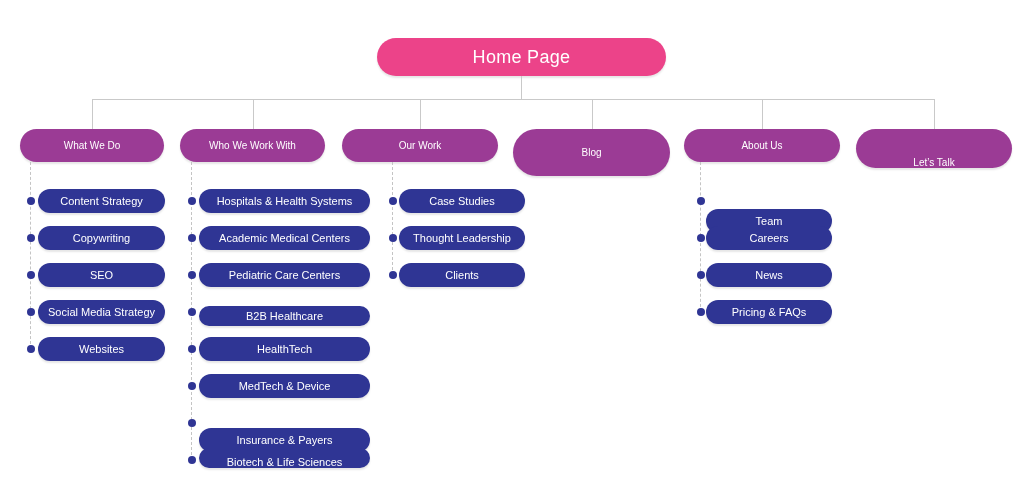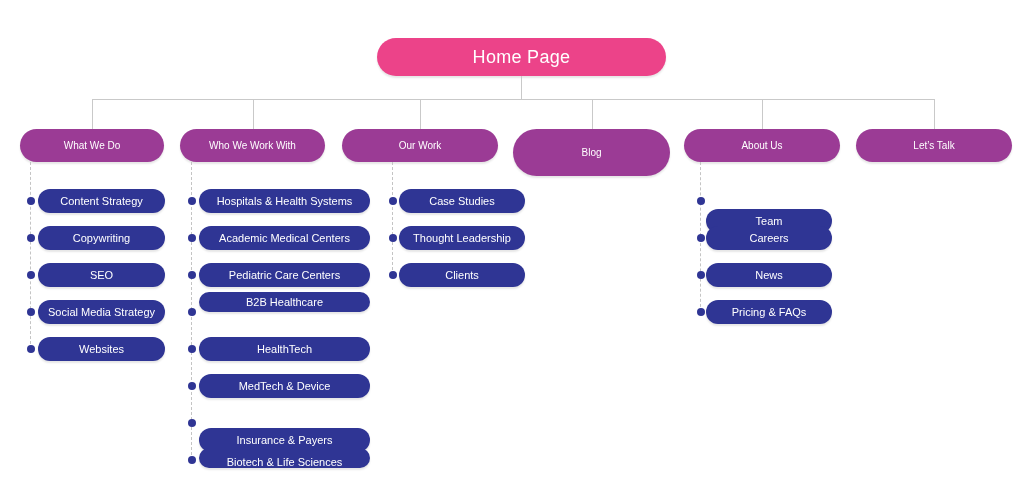--- a/index.html
+++ b/index.html
@@ -67,21 +67,21 @@
     </div>
     <div class="bullet" style="left: 187.5px; top: 234px;"></div>
     <div class="pill child" style="left: 199px; top: 226px; width: 171px; height: 24px; border-radius: 12px;">
       <span>Academic Medical Centers</span>
     </div>
     <div class="bullet" style="left: 187.5px; top: 271px;"></div>
     <div class="pill child" style="left: 199px; top: 263px; width: 171px; height: 24px;">
       <span>Pediatric Care Centers</span>
     </div>
     <div class="bullet" style="left: 187.5px; top: 308px;"></div>
-    <div class="pill child" style="left: 199px; top: 292px; width: 171px; height: 20px;">
+    <div class="pill child" style="left: 199px; top: 306px; width: 171px; height: 20px;">
       <span>B2B Healthcare</span>
     </div>
     <div class="bullet" style="left: 187.5px; top: 345px;"></div>
     <div class="pill child" style="left: 199px; top: 337px; width: 171px; height: 24px;">
       <span>HealthTech</span>
     </div>
     <div class="bullet" style="left: 187.5px; top: 382px;"></div>
     <div class="pill child" style="left: 199px; top: 374px; width: 171px; height: 24px;">
       <span>MedTech &amp; Device</span>
     </div>
@@ -129,16 +129,16 @@
     </div>
     <div class="bullet" style="left: 696.5px; top: 271px;"></div>
     <div class="pill child" style="left: 706px; top: 263px; width: 126px; height: 24px;">
       <span>News</span>
     </div>
     <div class="bullet" style="left: 696.5px; top: 308px;"></div>
     <div class="pill child" style="left: 706px; top: 300px; width: 126px; height: 24px; align-items: center;">
       <span>Pricing &amp; FAQs</span>
     </div>
     <div class="vline" style="left: 934px; top: 99px; height: 30px;"></div>
-    <div class="pill l2" style="left: 856px; top: 129px; width: 156px; height: 33px;">
+    <div class="pill l2" style="left: 856px; top: 129px; width: 156px; height: 39px; align-items: flex-end;">
       <span>Let’s Talk</span>
     </div>
   </div>
 
 </body></html>

